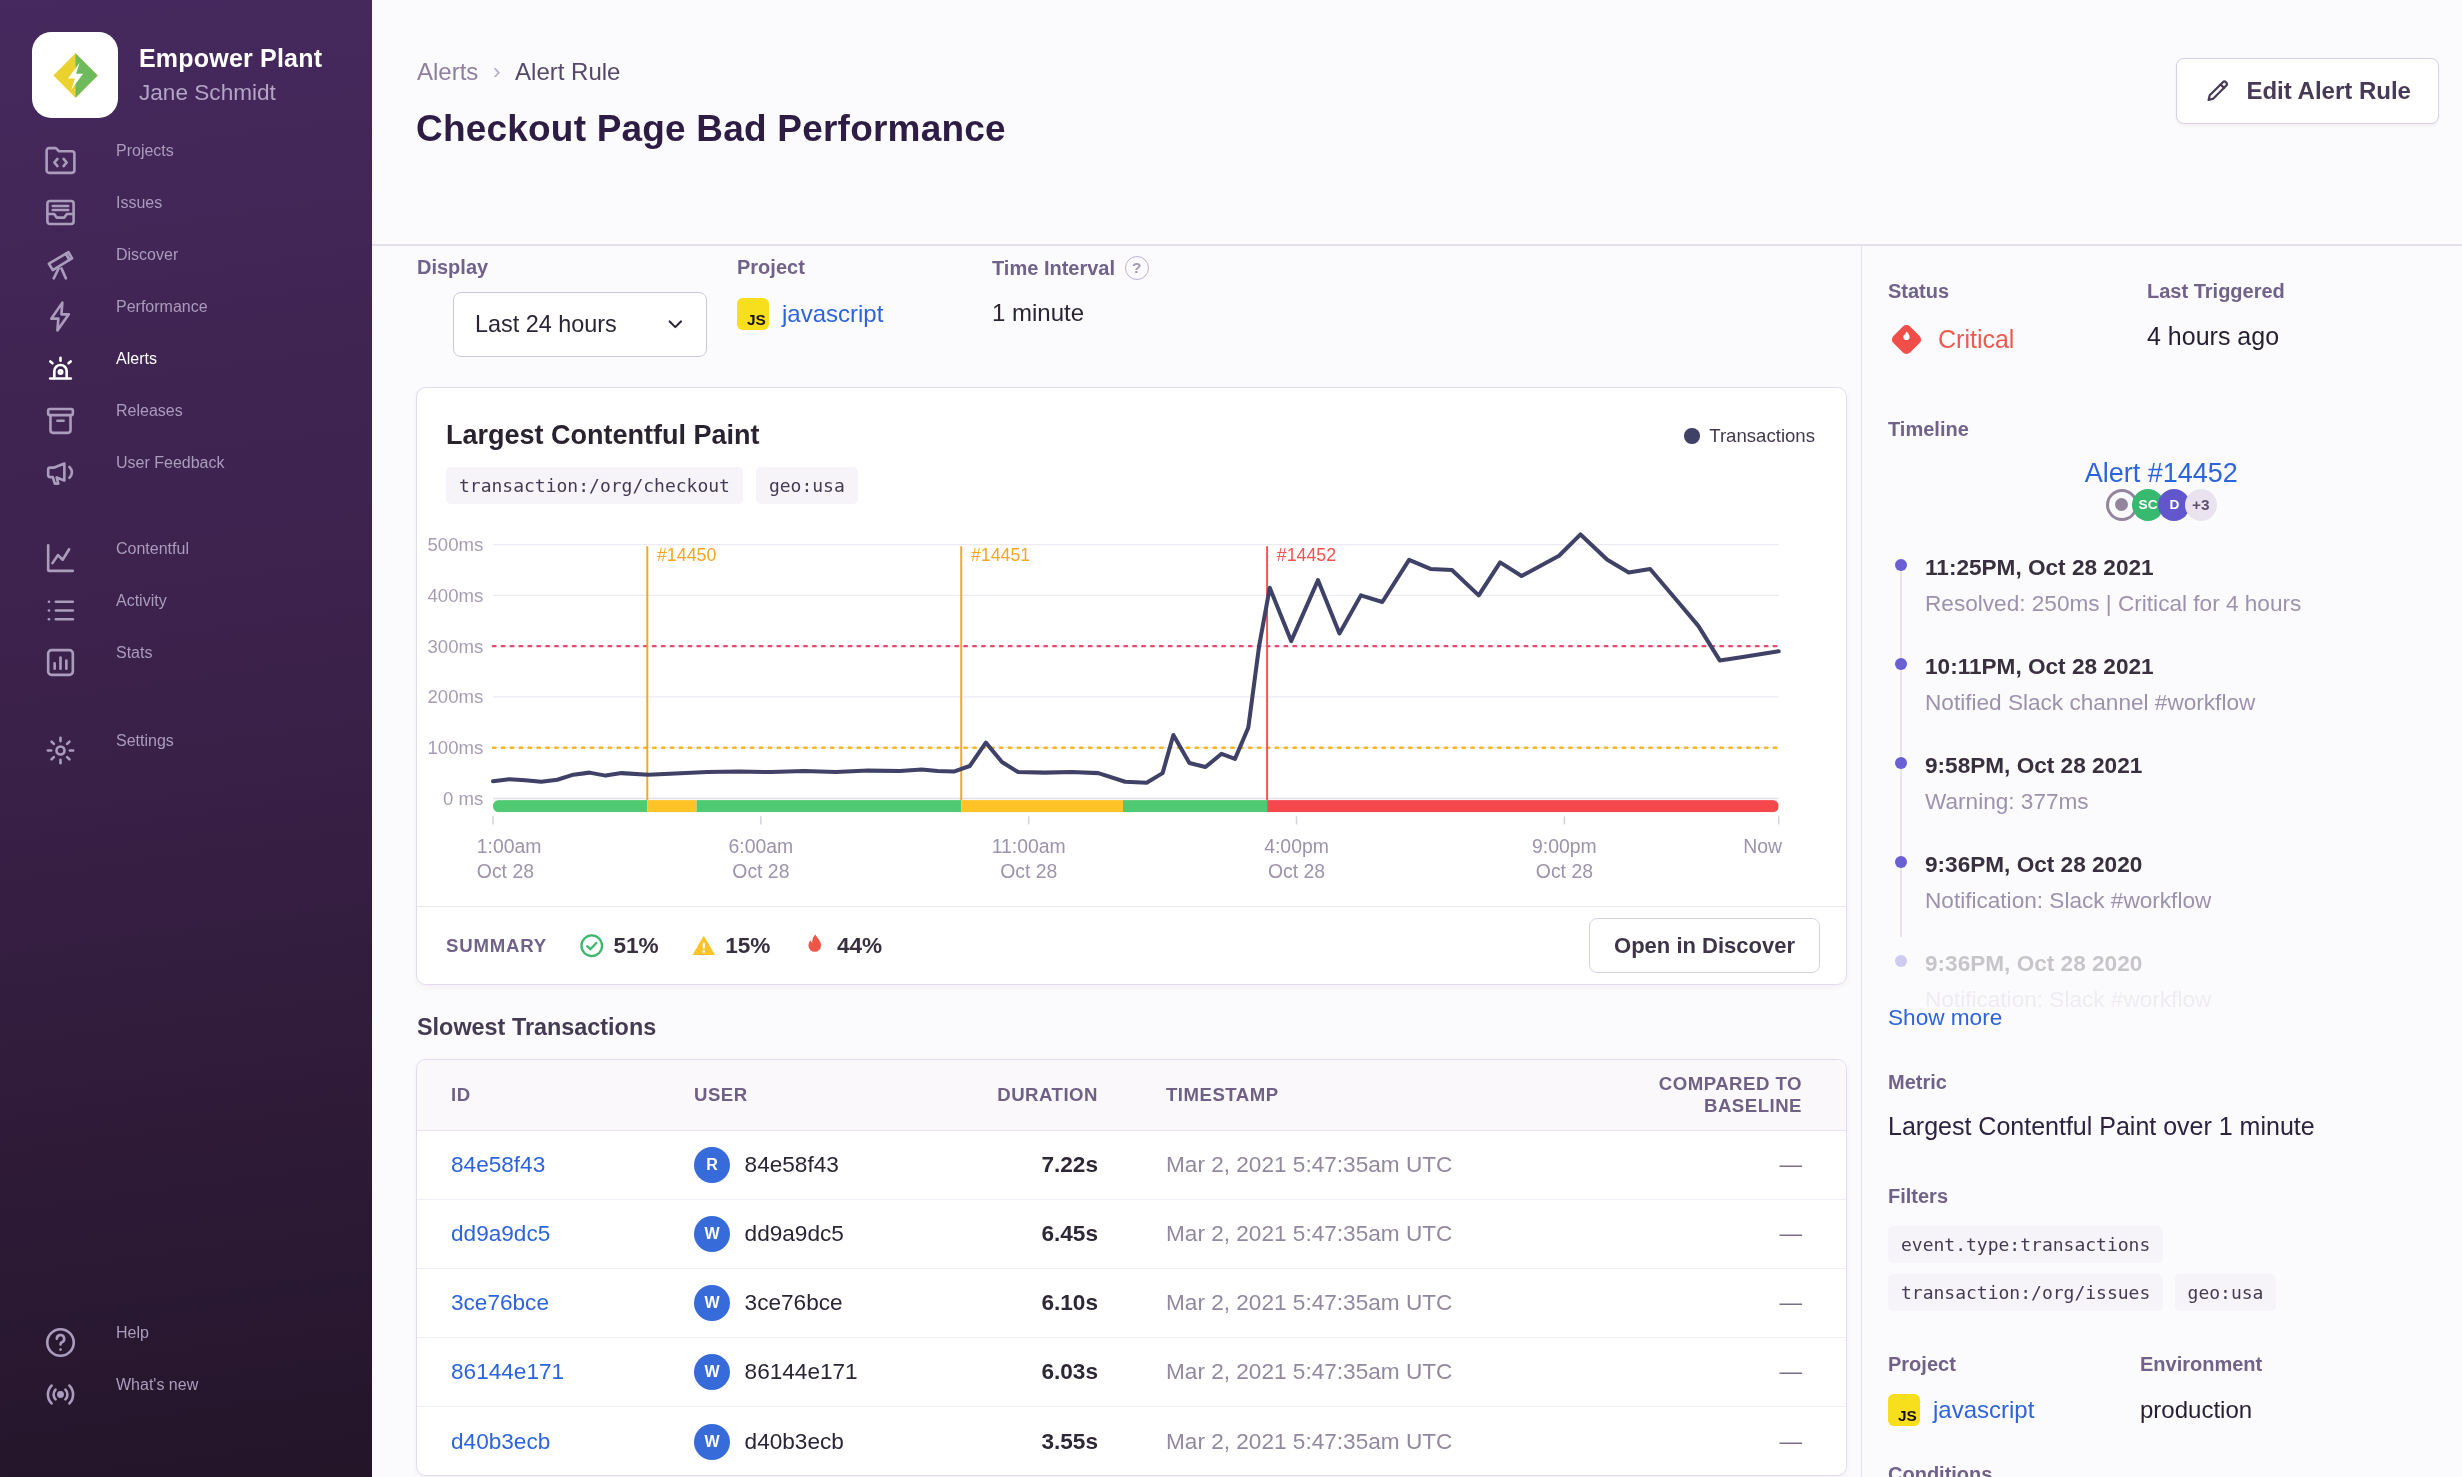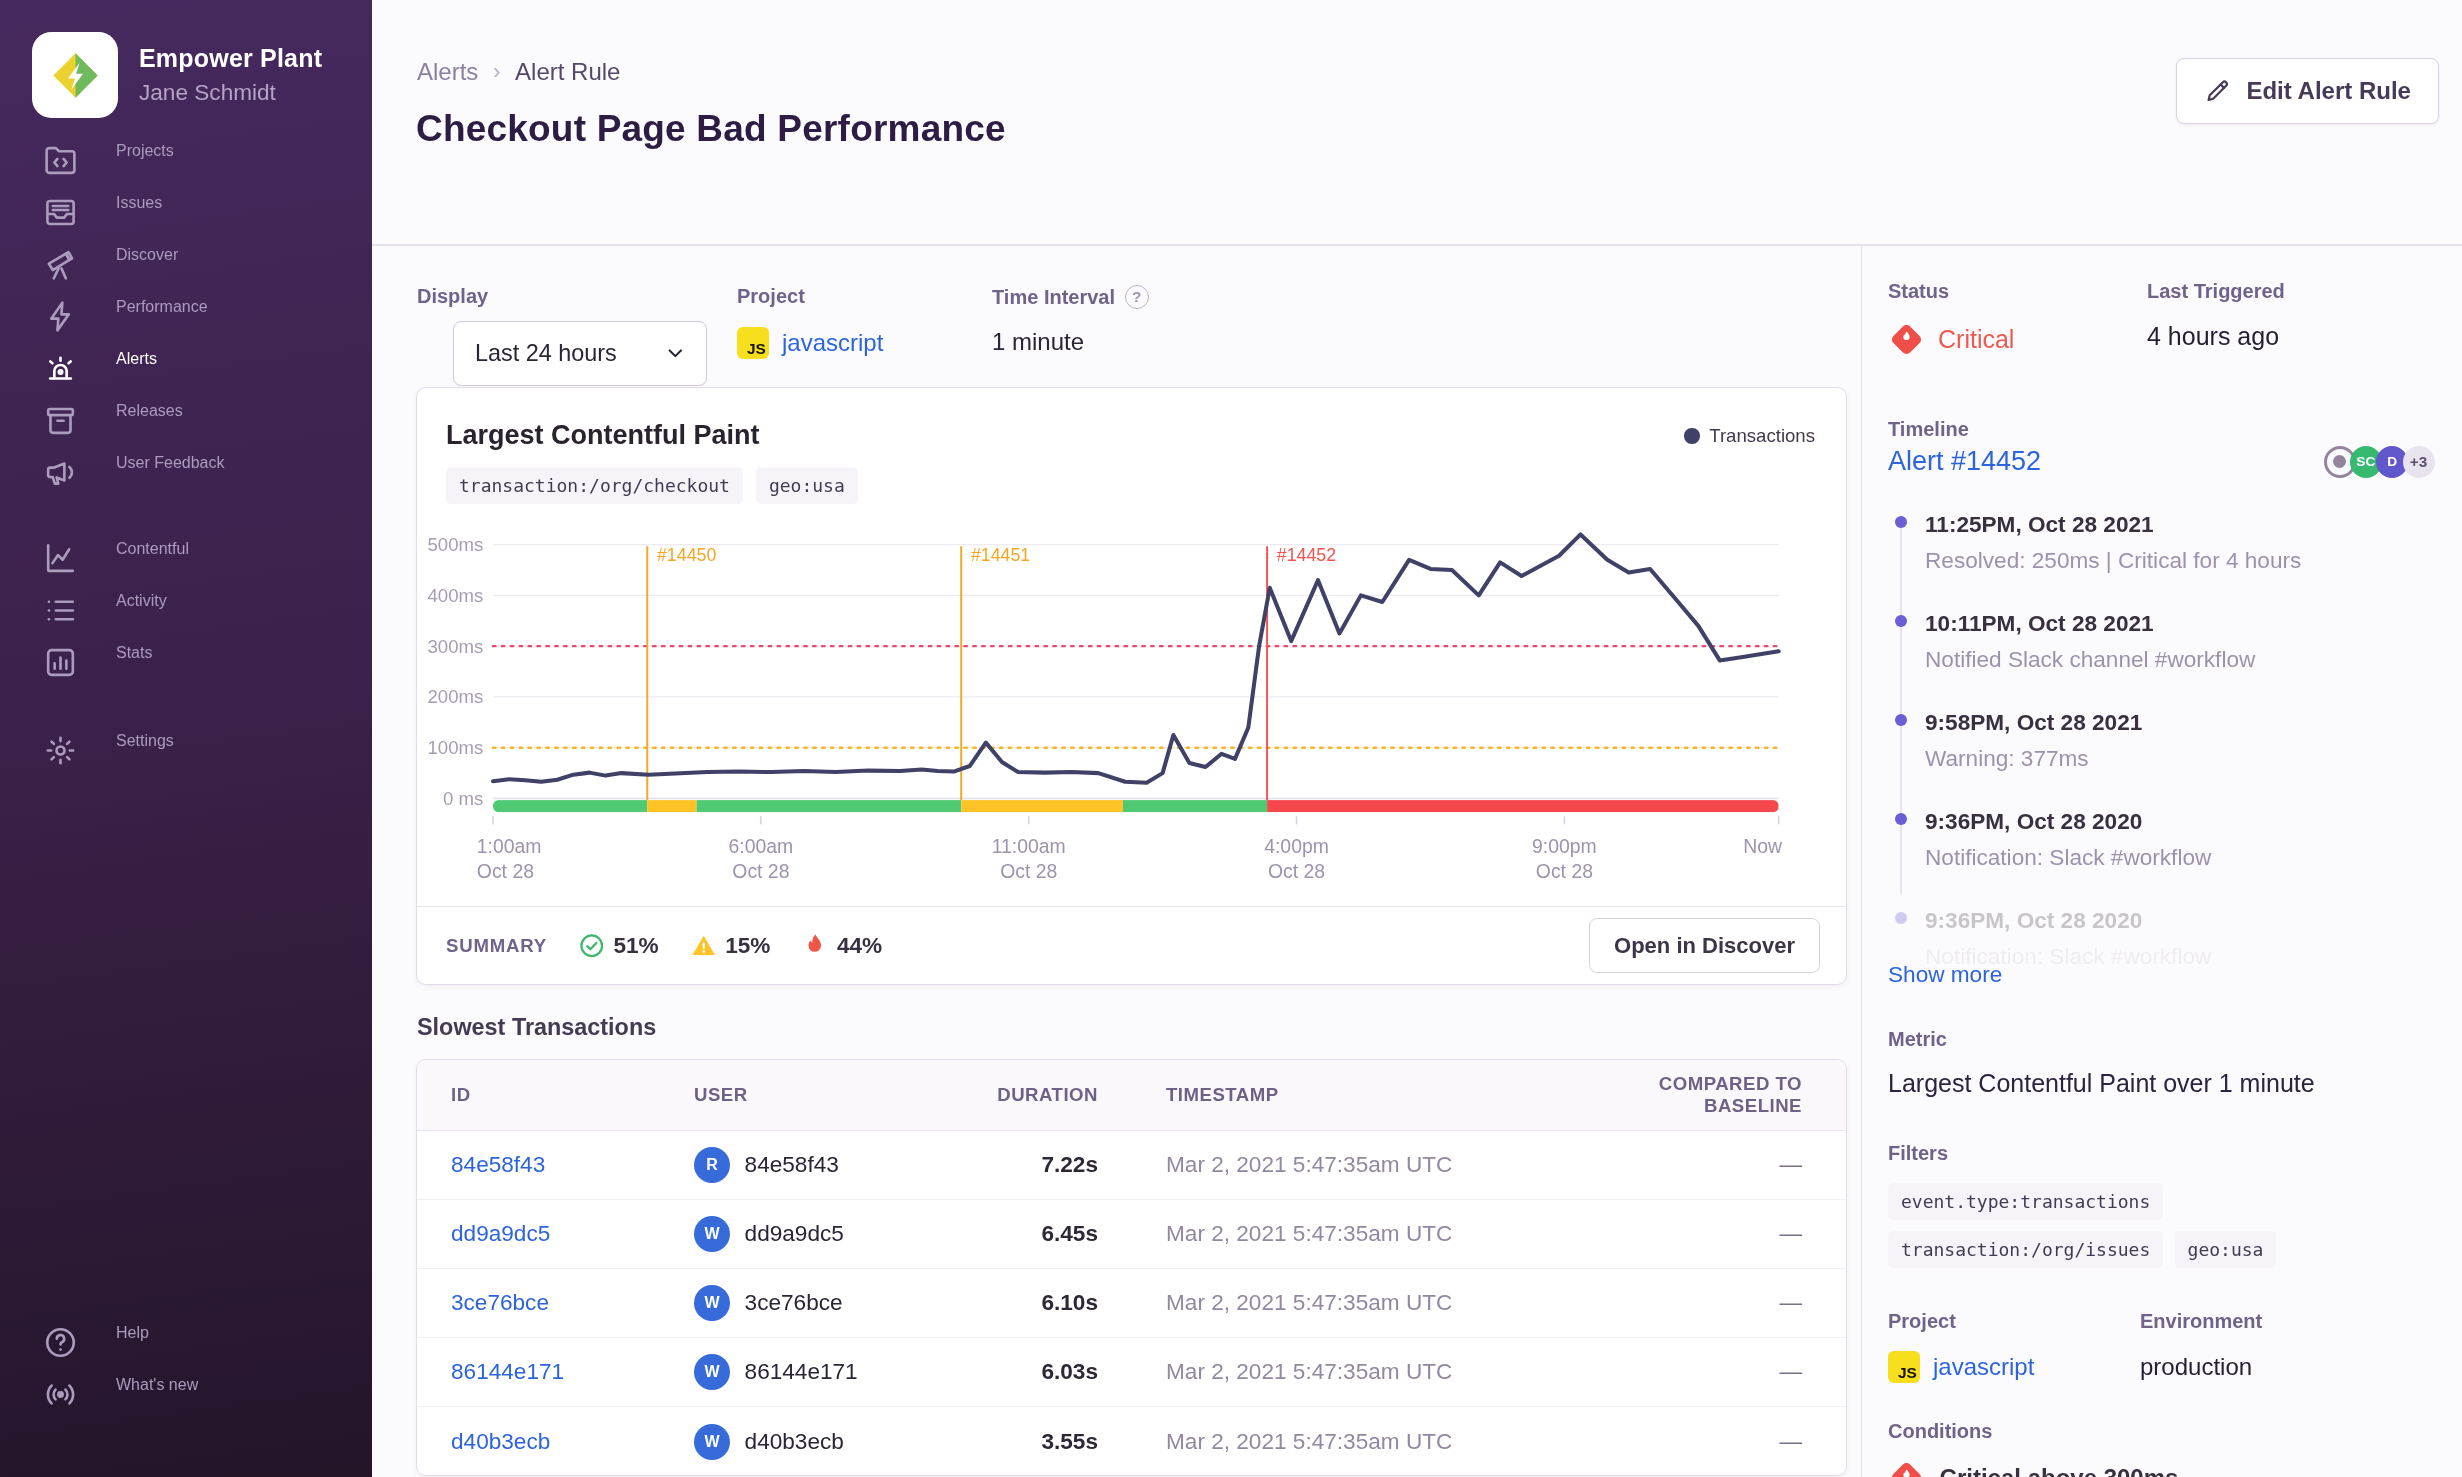--- a/index.html
+++ b/index.html
@@ -27,21 +27,21 @@
   .crumb-root { color:#8d7fa0; cursor:pointer; }
   .crumb-sep { color:#b7abc6; font-size:22.6px; }
   .crumb-cur { color:#564868; }
   .page-title { position:absolute; left:44px; top:108px; font-size:37px; font-weight:700; color:#2d1d44; letter-spacing:0.2px; }
   .edit-btn { position:absolute; right:22.6px; top:58px; height:66px; display:flex; align-items:center; gap:14.6px; background:#fff; border:1.6px solid #d9d1e3; border-radius:8px; padding:0 27.5px; font-size:24px; font-weight:700; color:#463a56; cursor:pointer; box-shadow:0 1.6px 2.4px rgba(64,42,86,.05); }
   .header-line { position:absolute; left:0; right:0; top:244px; height:1.6px; background:#e6e0ed; }
 
   .content { position:absolute; left:0; top:246px; width:1489px; bottom:0; }
 
   
-  .controls { position:absolute; left:45px; top:39px; display:flex; }
+  .controls { position:absolute; left:45px; top:10px; display:flex; }
   .ctl-label { font-size:20px; font-weight:700; color:#71628a; display:flex; align-items:center; gap:9.7px; }
   .ctl-g1 { width:254px; }
   .ctl-g2 { margin-left:66px; width:189px; }
   .ctl-g3 { margin-left:66px; }
   .select { margin-top:13px; height:65px; width:254px; background:#fff; border:1.6px solid #cfc6dc; border-radius:8px; display:flex; align-items:center; justify-content:space-between; padding:0 19.4px 0 21px; font-size:23.4px; color:#2a2435; cursor:pointer;margin-left:36px; }
   .ctl-value { margin-top:19.4px; font-size:24px; display:flex; align-items:center; gap:13px; }
   .help-circ { width:24px; height:24px; border-radius:50%; border:1.6px solid #beb3cb; color:#a195b2; font-size:15.4px; font-weight:700; display:flex; align-items:center; justify-content:center; }
   .js-badge { width:32px; height:32px; border-radius:5.7px; background:#f7df1e; color:#17120b; font-weight:700; font-size:15.4px; display:flex; align-items:flex-end; justify-content:flex-end; padding:0 3.2px 1.6px 0; }
   .blue-link { color:#2d64dc; cursor:pointer; text-decoration:none; }
 
@@ -81,21 +81,21 @@
 
   
   .right-panel { position:absolute; left:1489px; top:246px; right:0; bottom:0; border-left:1.6px solid #e6e0ed; padding:24px 27.5px 0 26px; }
   .p-label { font-size:20px; font-weight:700; color:#71628a; }
   .status-row { display:flex; margin-top:9.7px; }
   .status-col1 { width:259px; }
   .status-val { margin-top:18px; display:flex; align-items:center; gap:13px; font-size:25px; color:#ed5a50; font-weight:500; }
   .lt-val { margin-top:19.4px; font-size:25px; color:#261e31; }
 
   .tl-sec { margin-top:60px; }
-  .tl-top { display:flex; justify-content:space-between; align-items:center; margin-top:5px; }
+  .tl-top { display:flex; justify-content:space-between; align-items:center; margin-top:17px;flex-direction:column; }
   .alert-link { font-size:27px; color:#2d64dc; cursor:pointer; }
   .av-stack { display:flex; align-items:center; }
   .av { width:32px; height:32px; border-radius:50%; display:flex; align-items:center; justify-content:center; font-size:13.7px; font-weight:700; color:#fff; margin-left:-5.7px; }
   .av-eye { background:#fbfafc; border:3.2px solid #94859f; margin-left:0; }
   .eye-dot { width:13px; height:13px; border-radius:50%; background:#94859f; }
   .av-sc { background:#37b96f; }
   .av-d { background:#6156cc; }
   .av-more { background:#e8e3ee; color:#5c5070; font-size:15.4px; }
 
   .tl-list { margin-top:34px; position:relative; }

